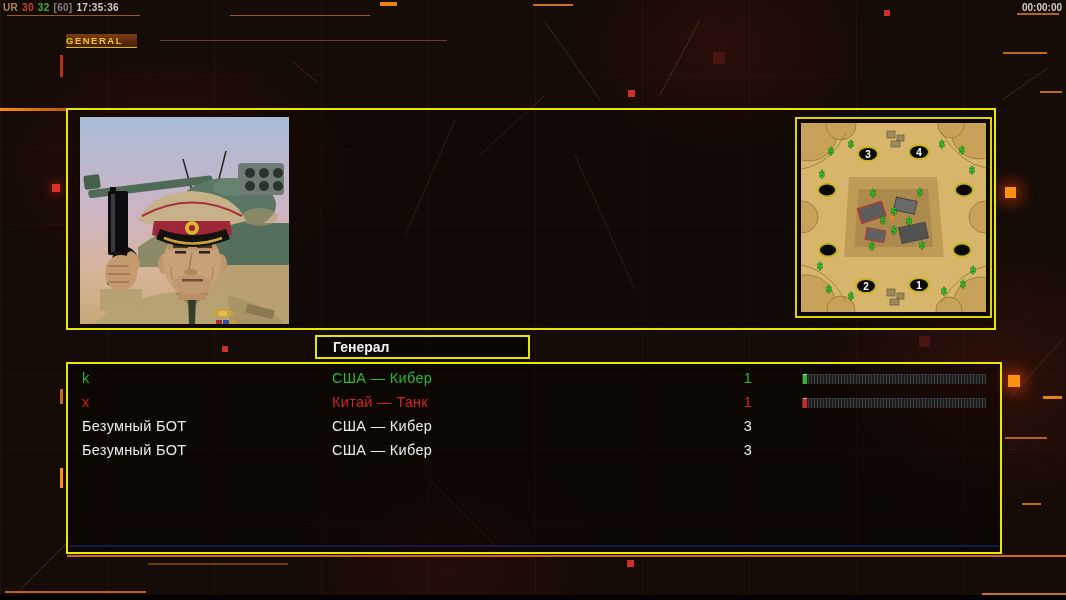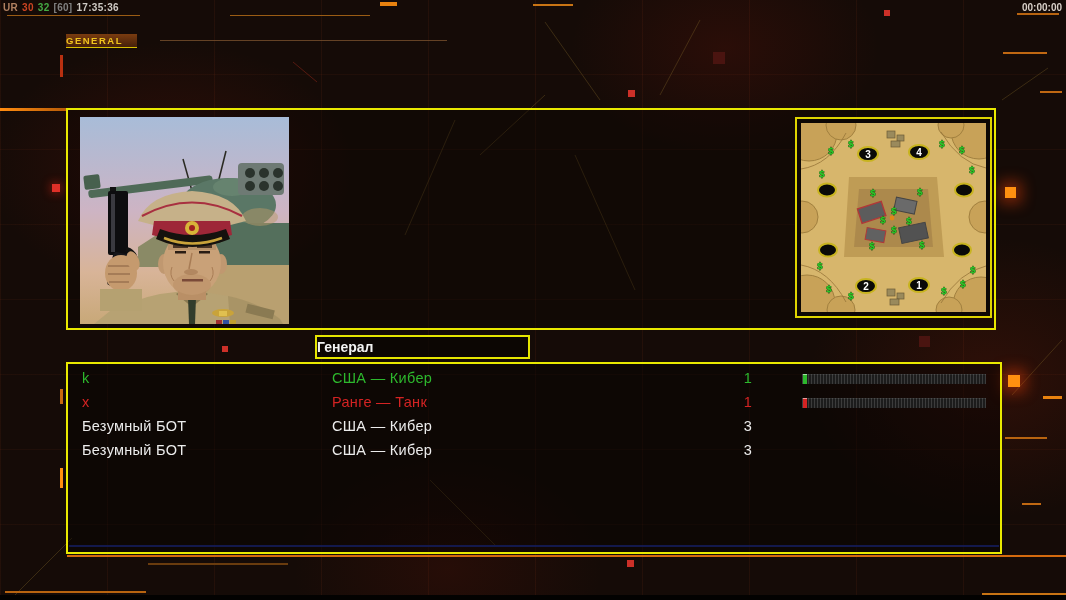--- a/index.html
+++ b/index.html
@@ -38,21 +38,21 @@
     border:2px solid #ded400;background:#0c0704;padding:4px;}
   .minimap svg{display:block;width:185px;height:189px;}
   .oilspot{fill:#0a0a08;stroke:#c8b41f;stroke-width:2;}
   .startnum{fill:#fff;font:700 10px "Liberation Sans",sans-serif;text-anchor:middle;}
   .supply{fill:#25c525;font:700 9px "DejaVu Sans",sans-serif;text-anchor:middle;
     paint-order:stroke;stroke:#1a4a10;stroke-width:.6;}
   
   .hdr-box{position:absolute;top:335px;height:24px;box-sizing:border-box;border:2px solid #e5e500;
     background:rgba(10,6,3,.75);font-size:14px;font-weight:700;line-height:20px;color:#f2f2f2;}
   .hdr-nick{left:65px;width:154px;padding-left:16px;}
-  .hdr-general{left:315px;width:215px;}
+  .hdr-general{left:315px;width:215px;padding-left:16px;}
   .hdr-team{left:700px;width:213px;}
   .hdr-team span{position:absolute;top:0;line-height:20px;}
   .lbl-team{left:16px}.lbl-progress{left:96px}
   
   .table-panel{position:absolute;left:66px;top:362px;width:936px;height:192px;box-sizing:border-box;
     border:2px solid #e9e900;background:rgba(5,3,2,.45);}
   .rows{position:absolute;inset:0;padding-top:3px;}
   .prow{position:relative;height:24px;font-size:14.5px;letter-spacing:.3px;}
   .prow span{position:absolute;top:3px;}
   .c-nick{left:14px;}
@@ -304,21 +304,21 @@
         <div class="prow">
           <span class="c-nick" style="color: rgb(45, 184, 45);">k</span>
           <span class="c-gen" style="color: rgb(45, 184, 45);">США — Кибер</span>
           <span class="c-team" style="color: rgb(45, 184, 45);">1</span>
           <div class="c-bar">
             <div class="sliver" style="background: rgb(45, 184, 45);"></div>
           </div>
         </div>
         <div class="prow">
           <span class="c-nick" style="color: rgb(212, 35, 35);">x</span>
-          <span class="c-gen" style="color: rgb(212, 35, 35);">Ранге — Танк</span>
+          <span class="c-gen" style="color: rgb(212, 35, 35);">Китай — Танк</span>
           <span class="c-team" style="color: rgb(212, 35, 35);">1</span>
           <div class="c-bar">
             <div class="sliver" style="background: rgb(212, 35, 35);"></div>
           </div>
         </div>
         <div class="prow">
           <span class="c-nick" style="color: rgb(236, 236, 236);">Безумный БОТ</span>
           <span class="c-gen" style="color: rgb(236, 236, 236);">США — Кибер</span>
           <span class="c-team" style="color: rgb(236, 236, 236);">3</span>
         </div>

